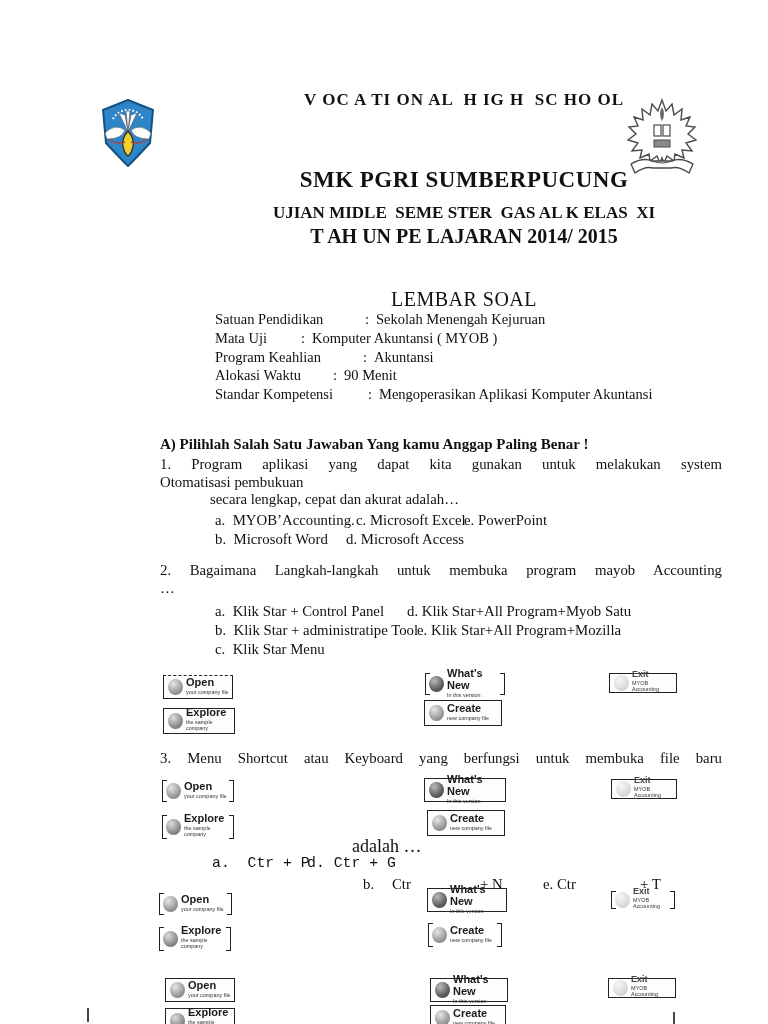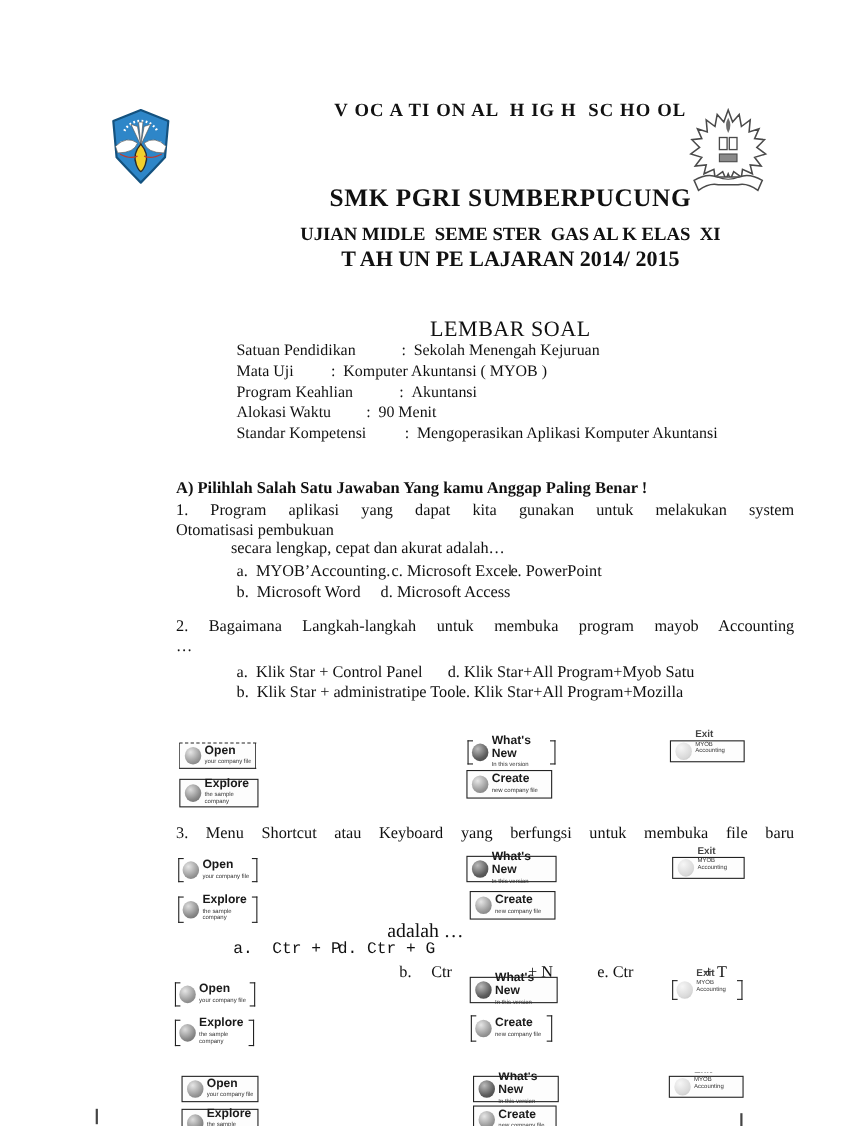--- a/index.html
+++ b/index.html
@@ -48,21 +48,21 @@
     box-sizing:border-box;}
   .orb{width:15px;height:16px;border-radius:50%;flex:none;margin:0 3px 0 2px;
     background:radial-gradient(circle at 35% 30%, #e6e6e6, #9a9a9a 60%, #6f6f6f);}
   .orb.dark{background:radial-gradient(circle at 35% 30%, #bbb, #5d5d5d 60%, #3f3f3f);}
   .orb.mid{background:radial-gradient(circle at 35% 30%, #ddd, #8b8b8b 60%, #626262);}
   .orb.lite{background:radial-gradient(circle at 35% 30%, #f6f6f6, #d9d9d9 65%, #bdbdbd);}
   .bt{display:flex;flex-direction:column;line-height:1;overflow:hidden;}
   .bt b{font:bold 11px "Liberation Sans", sans-serif;color:#1a1a1a;}
   .bt small{font:400 8px "Liberation Sans", sans-serif;color:#333;
     transform:scale(.68);transform-origin:left top;width:150%;margin-top:1px;}
-  .myob-btn.sm{height:20px;align-items:flex-end;}
+  .myob-btn.sm{height:20px;}
   .myob-btn.sm .bt b{font-size:9px;color:#444;}
   .myob-btn.tall{height:26px;}
   .dotted-top{border-top-style:dashed;}
   .bracket{border-color:transparent;background:transparent;}
   .bracket::before,.bracket::after{content:"";position:absolute;top:0;bottom:0;width:5px;
     border:1.3px solid #222;box-sizing:border-box;}
   .bracket::before{left:0;border-right:none;}
   .bracket::after{right:0;border-left:none;}
   .mark{position:absolute;width:2px;background:#444;}
   #mark-left{left:87px;top:1008px;height:14px;}
@@ -156,20 +156,23 @@
     <div class="just">2. Bagaimana Langkah-langkah untuk membuka program mayob Accounting</div>
     <div>…</div>
     <div class="optline" style="margin-top:6px">
       <span style="left:55px">a.  Klik Star + Control Panel</span>
       <span style="left:247px">d. Klik Star+All Program+Myob Satu</span>
     </div>
     <div class="optline">
       <span style="left:55px">b.  Klik Star + administratipe Tool</span>
       <span style="left:257px">e. Klik Star+All Program+Mozilla</span>
     </div>
+    <div class="optline">
+      <span style="left:55px">c.  Klik Star Menu</span>
+    </div>
   </div>
 
   <div class="abs btnset" style="top:670px;height:68px">
     <div class="myob-btn dotted-top" style="left:163px;top:5px;width:70px">
       <span class="orb"></span>
       <span class="bt">
           <b>Open</b>
           <small>your company file</small>
         </span>
     </div>

